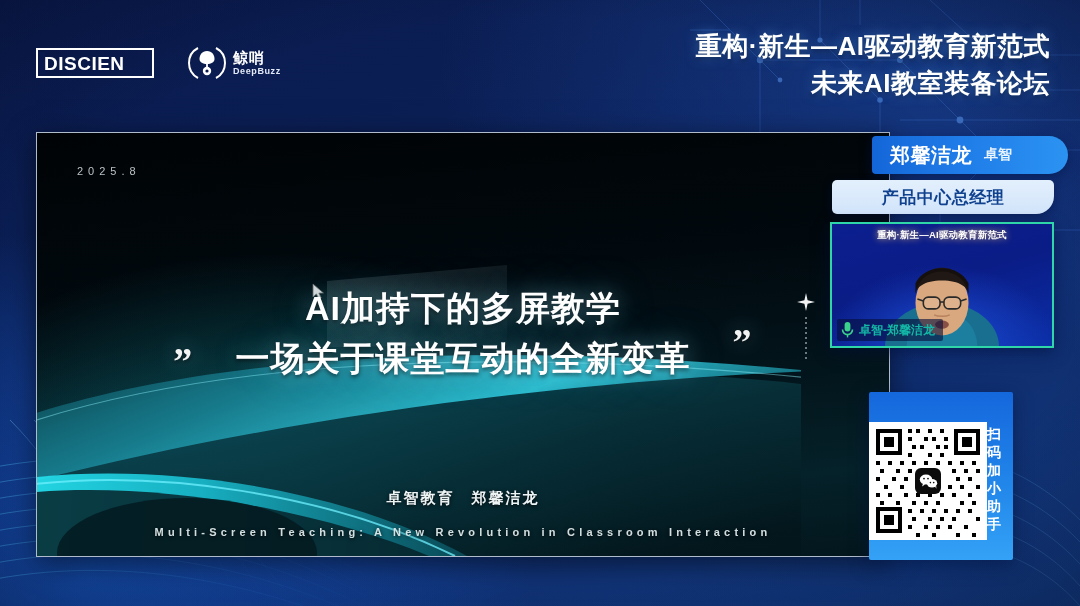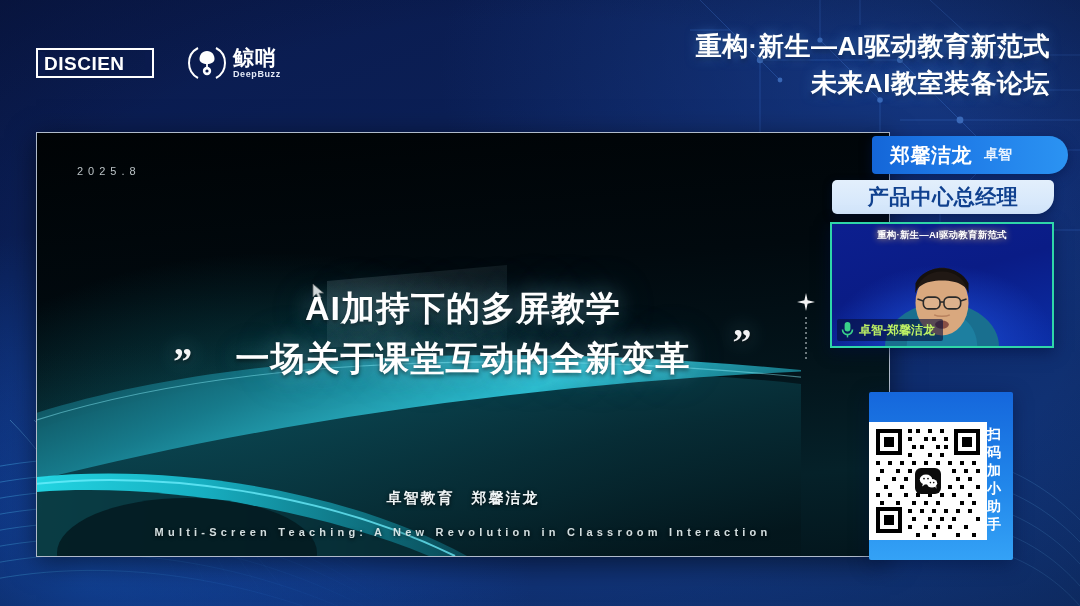--- a/index.html
+++ b/index.html
@@ -21,21 +21,21 @@
   .vignette{
     position:absolute; inset:0; pointer-events:none;
     background:radial-gradient(ellipse 90% 85% at 50% 50%, rgba(0,0,0,0) 55%, rgba(3,8,28,.55) 100%);
   }
 
   
   .logos { position:absolute; left:36px; top:44px; display:flex; align-items:center; gap:34px; }
   .discien-logo { display:block; }
   .deepbuzz-logo{ display:flex; align-items:center; gap:7px; }
   .db-text { display:flex; flex-direction:column; line-height:1; }
-  .db-cn { color:#fff; font-size:21px; font-weight:700; letter-spacing:1px; }
+  .db-cn { color:#fff; font-size:15px; font-weight:700; letter-spacing:1px; }
   .db-en { color:#e3e9f6; font-size:9px; font-weight:700; letter-spacing:.6px; margin-top:2px; }
 
   .event-title {
     position:absolute; right:30px; top:28px; text-align:right;
     color:#ffffff; font-weight:700; font-size:26px; line-height:1.42;
     letter-spacing:.5px;
     text-shadow:0 0 12px rgba(90,170,255,.55), 0 2px 5px rgba(0,10,40,.85);
   }
   .event-title div { white-space:nowrap; }
 
@@ -97,21 +97,21 @@
   .name-banner .nm { color:#fff; font-size:20px; font-weight:700; letter-spacing:.5px; }
   .name-banner .co { color:#eaf4ff; font-size:14px; font-weight:700; }
 
   .role-box {
     position:absolute; left:832px; top:180px; width:222px; height:34px;
     display:flex; align-items:center; justify-content:center;
     border-radius:5px 5px 18px 5px;
     background:linear-gradient(180deg,#e3effc 0%,#d2e5fb 100%);
     box-shadow:0 3px 10px rgba(0,15,55,.45);
   }
-  .role-box span { color:#10418f; font-size:21px; font-weight:700; letter-spacing:.5px; }
+  .role-box span { color:#10418f; font-size:17px; font-weight:700; letter-spacing:.5px; }
 
   
   .video-tile {
     position:absolute; left:830px; top:222px; width:224px; height:126px;
     border:2px solid #2fd6a8; background:#0a1b86; overflow:hidden;
     box-shadow:0 4px 14px rgba(0,15,60,.55);
   }
   .vid-bg { position:absolute; inset:0;
     background:
       radial-gradient(ellipse 150px 100px at 50% 95%, rgba(30,80,220,.85) 0%, rgba(10,28,120,0) 75%),
@@ -121,21 +121,21 @@
     position:absolute; left:0; right:0; top:5px; text-align:center;
     color:#ffffff; font-size:9.5px; font-weight:700; letter-spacing:.2px;
     text-shadow:0 0 7px rgba(255,200,110,.85);
   }
   .vid-person { position:absolute; left:0; right:0; bottom:0; top:24px; }
   .vid-tag {
     position:absolute; left:5px; bottom:5px; height:22px;
     display:flex; align-items:center; gap:5px; padding:0 8px 0 4px;
     background:rgba(6,14,58,.62); border-radius:2px;
   }
-  .vid-tag span.t { color:#bef264; font-size:12px; font-weight:600; }
+  .vid-tag span.t { color:#14b8a6; font-size:12px; font-weight:600; }
 
   
   .qr-panel {
     position:absolute; left:869px; top:392px; width:144px; height:168px;
     background:linear-gradient(180deg,#1567dc 0%,#2186ea 55%,#34a2f6 100%);
     border-radius:2px; box-shadow:0 5px 18px rgba(0,18,60,.5);
     display:flex; flex-direction:row; align-items:center;
   }
   .qr-code { width:118px; height:118px; margin-top:10px; background:#fff; position:relative; }
   .qr-label { color:#ffffff; font-size:14px; font-weight:600; letter-spacing:1px; margin-top:7px; }

